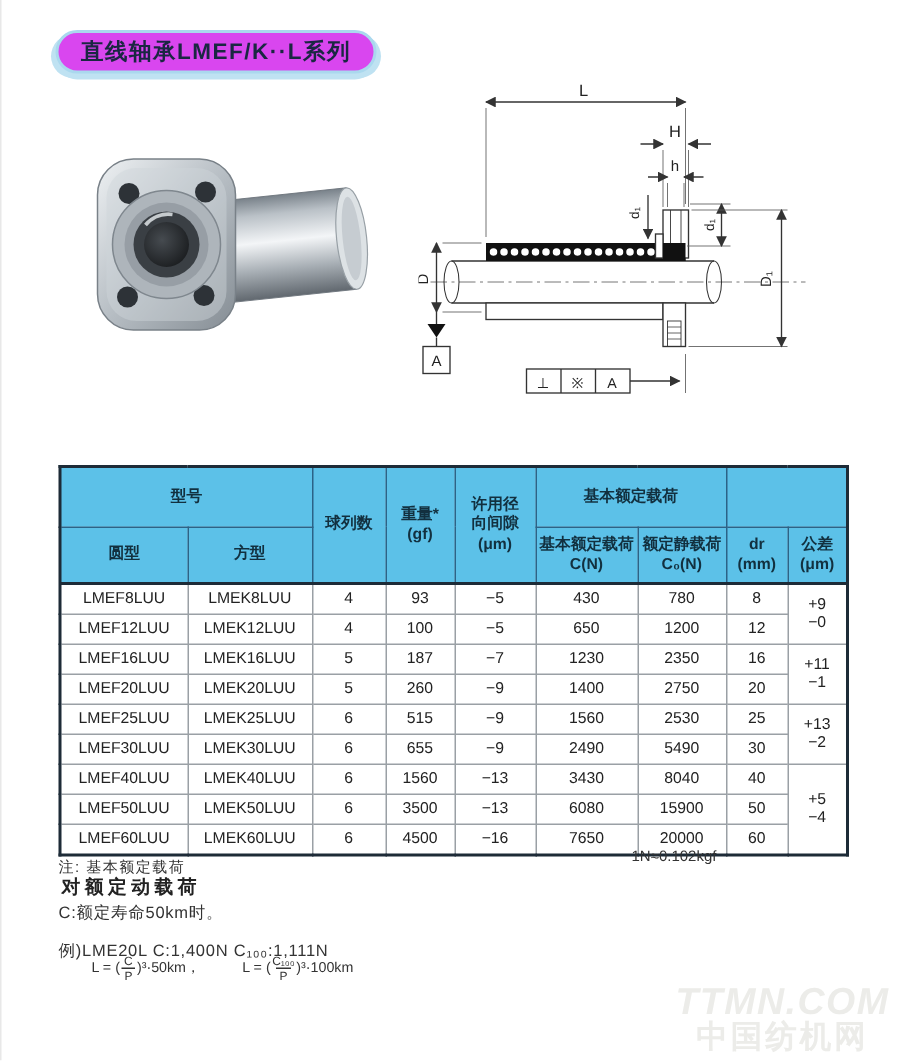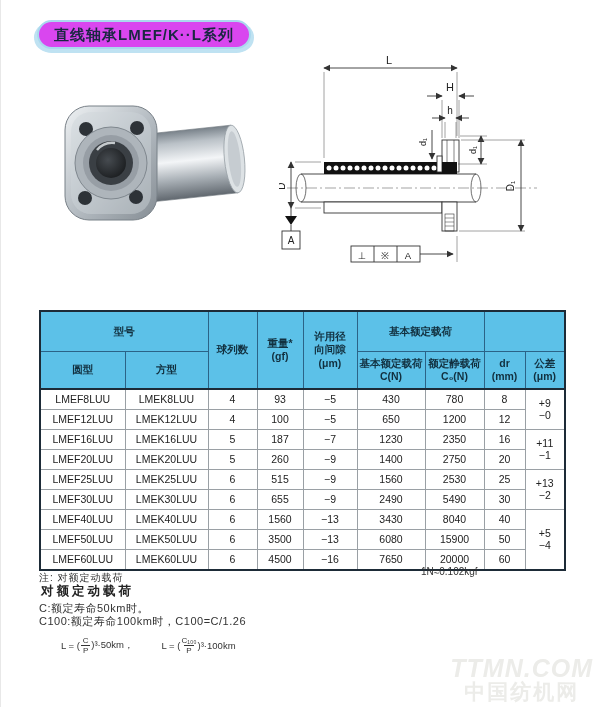--- a/index.html
+++ b/index.html
@@ -373,25 +373,25 @@
         <td>6</td>
         <td>4500</td>
         <td>−16</td>
         <td>7650</td>
         <td>20000</td>
         <td>60</td>
       </tr>
     </tbody>
   </table>
 
-  <div class="note-left">注: 对额定动载荷</div>
+  <div class="note-left">注: 基本额定载荷</div>
   <div class="note-unit">1N≈0.102kgf</div>
   <div class="note-heading">对额定动载荷</div>
   <div class="note-line nl1">C:额定寿命50km时。</div>
-  <div class="note-line nl2">C100:额定寿命100km时，C100=C/1.26</div>
+  <div class="note-line nl3">例)LME20L  C:1,400N  C₁₀₀:1,111N</div>
   <div class="formulas">
     <span class="formula">
       <span>L = (</span>
       <span class="frac">
         <span>C</span>
         <span class="den">P</span>
       </span>
       <span>)³·50km，</span>
     </span>
     <span class="formula">

